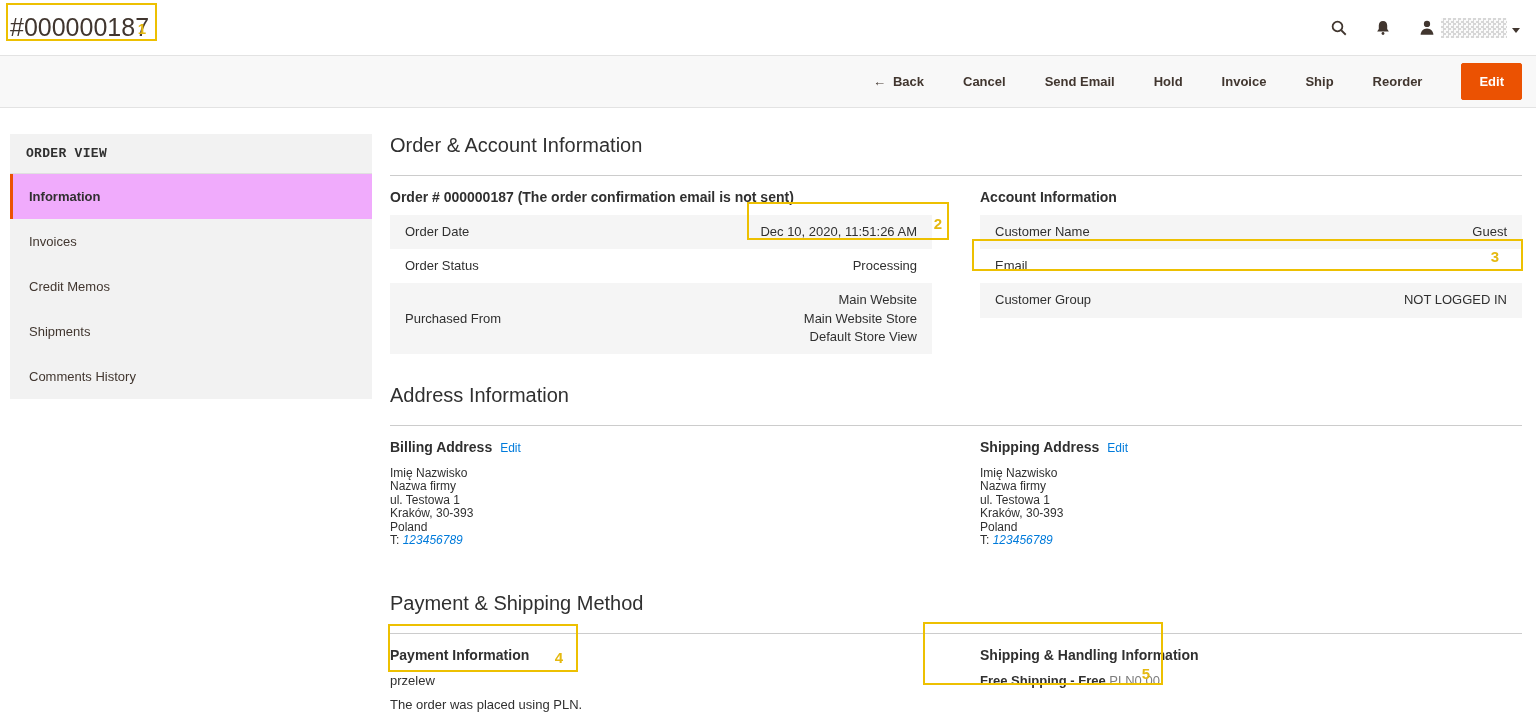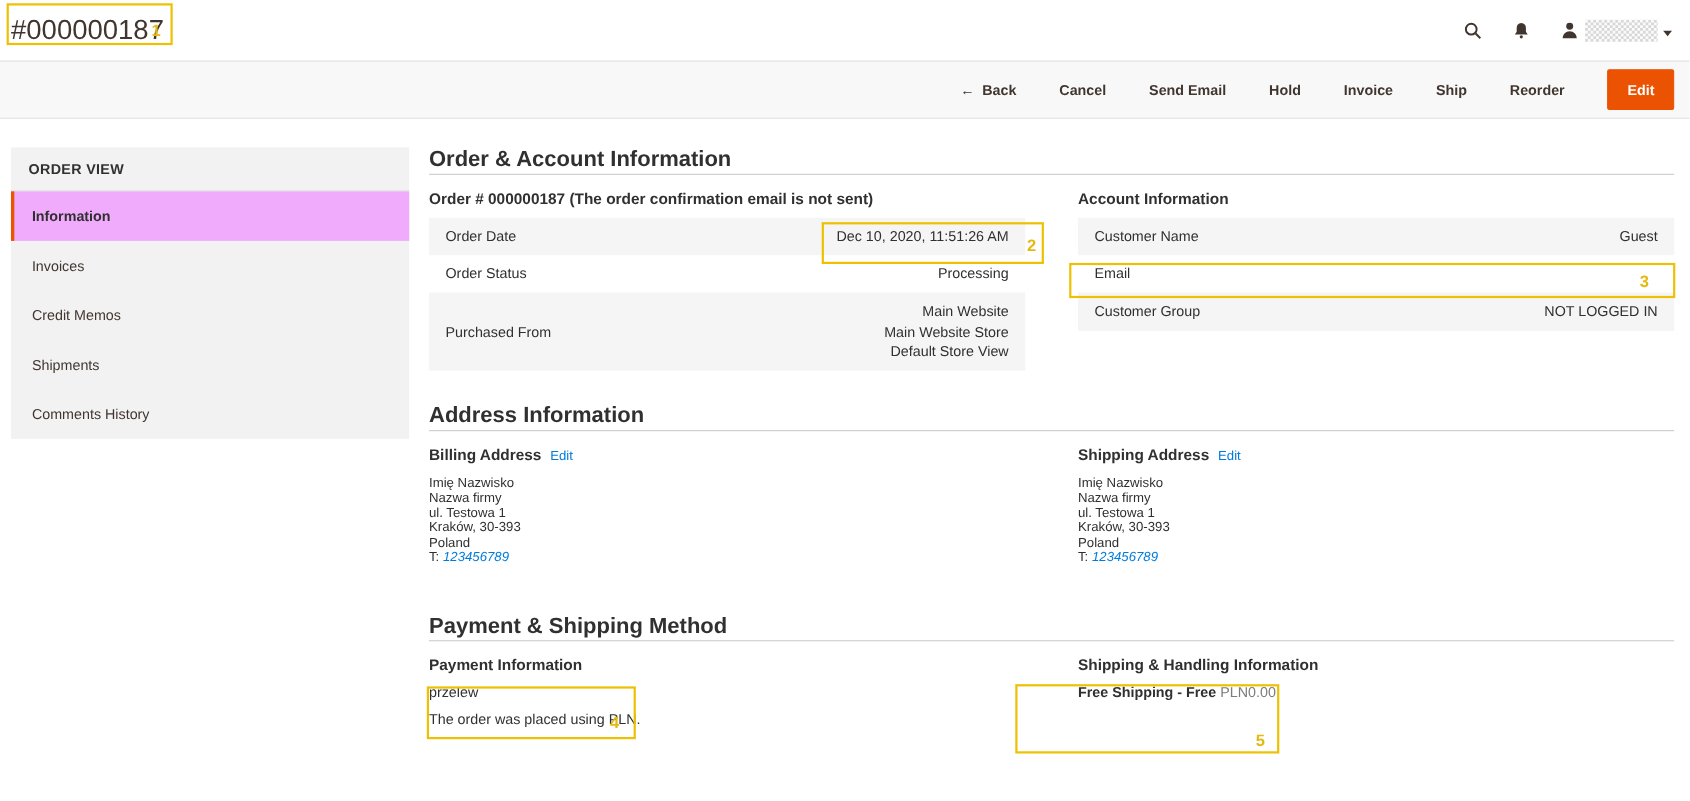--- a/index.html
+++ b/index.html
@@ -79,20 +79,21 @@
     background: #f2f2f2;
     flex-shrink: 0;
   }
   .sidebar-title {
     font-size: 13px;
     font-weight: 700;
     color: #303030;
     letter-spacing: 0.3px;
     padding: 12px 16px;
     border-bottom: 1px solid #e0e0e0;
+    font-family: Liberation Mono, monospace;
   }
   .sidebar-item {
     font-size: 13px;
     color: #41362f;
     padding: 15px 16px;
     border-left: 3px solid transparent;
     cursor: pointer;
   }
   .sidebar-item.active {
     background: #f0abfc;
@@ -100,23 +101,23 @@
     font-weight: 700;
     color: #303030;
   }
 
   .main { flex: 1; margin: 0 14px 0 18px; }
 
   .section { margin-top: 0; }
   .section + .section { margin-top: 30px; }
   .section-title {
     font-size: 20px;
-    font-weight: 700;
+    font-weight: 400;
     color: #303030;
-    padding-bottom: 1px;
+    padding-bottom: 18px;
     border-bottom: 1px solid #cccccc;
     margin-bottom: 13px;
   }
   .two-col { display: grid; grid-template-columns: 1fr 1fr; column-gap: 48px; }
   .block-heading { font-size: 14px; font-weight: 700; color: #303030; margin-bottom: 10px; }
 
   
   .info-row {
     display: flex;
     justify-content: space-between;

